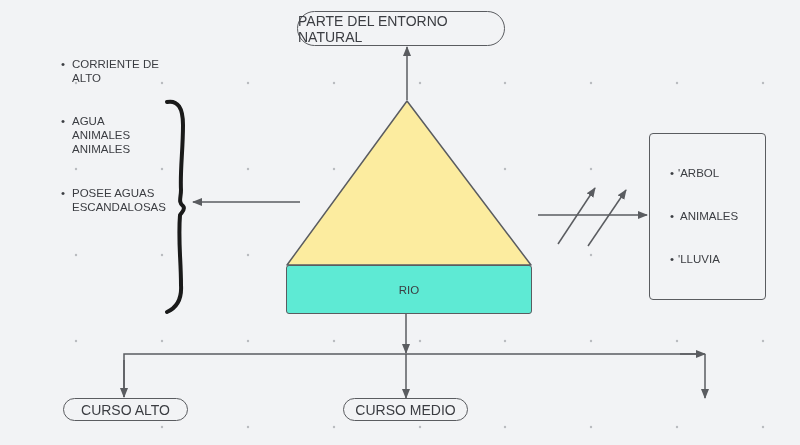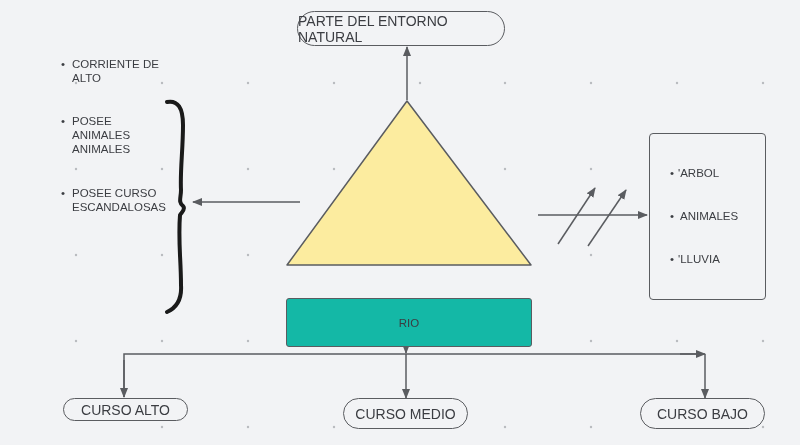--- a/index.html
+++ b/index.html
@@ -51,28 +51,27 @@
     .bullet-item .dot {
       position: absolute;
       left: 1px;
       top: 0;
     }
     .rio-box {
       position: absolute;
       box-sizing: border-box;
       left: 286px; top: 265px;
       width: 246px; height: 49px;
-      background: #14b8a6;
+      background: #5eead4;
       border: 1.5px solid #5a5c60;
       border-radius: 3px;
       display: flex; align-items: center; justify-content: center;
       font-size: 11.5px;
       color: #3b3d42;
       cursor: pointer;
-      margin-top: 33px;
     }
     .elements-box {
       position: absolute;
       box-sizing: border-box;
       left: 649px; top: 133px;
       width: 117px; height: 167px;
       border: 1.5px solid #5a5c60;
       border-radius: 4px;
       background: #f2f3f5;
       cursor: pointer;
@@ -163,29 +162,29 @@
   <div class="bullet-list" style="left:60px; top:57px;">
     <div class="bullet-item">
       <span class="dot">•</span>
       <div>CORRIENTE DE</div>
       <div>ALTO</div>
     </div>
   </div>
   <div class="bullet-list" style="left:60px; top:114px;">
     <div class="bullet-item">
       <span class="dot">•</span>
-      <div>POSEE</div>
+      <div>AGUA</div>
       <div>ANIMALES</div>
       <div>ANIMALES</div>
     </div>
   </div>
   <div class="bullet-list" style="left:60px; top:186px;">
     <div class="bullet-item">
       <span class="dot">•</span>
-      <div>POSEE CURSO</div>
+      <div>POSEE AGUAS</div>
       <div>ESCANDALOSAS</div>
     </div>
   </div>
 
   <div class="elements-box">
     <div class="bullet-item" style="position:absolute; left:20px; top:32px; padding-left:8px;">
       <span class="dot" style="left:0;">•</span>
       <span>'ARBOL</span>
     </div>
     <div class="bullet-item" style="position:absolute; left:20px; top:75px; padding-left:10px;">
@@ -194,20 +193,17 @@
     </div>
     <div class="bullet-item" style="position:absolute; left:20px; top:118px; padding-left:8px;">
       <span class="dot" style="left:0;">•</span>
       <span>'LLUVIA</span>
     </div>
   </div>
 
   <div class="pill" style="left:63px; top:398px; width:125px; height:23px;">
     <span>CURSO ALTO</span>
   </div>
-  <div class="pill" style="left:343px; top:398px; width:125px; height:31px;">
+  <div class="pill" style="left:343px; top:398px; width:125px; height:23px;">
     <span>CURSO MEDIO</span>
   </div>
-  <div class="pill" style="left:640px; top:398px; width:125px; height:31px;">
-    <span>CURSO BAJO</span>
-  </div>
 
 </div>
 
 </body></html>

